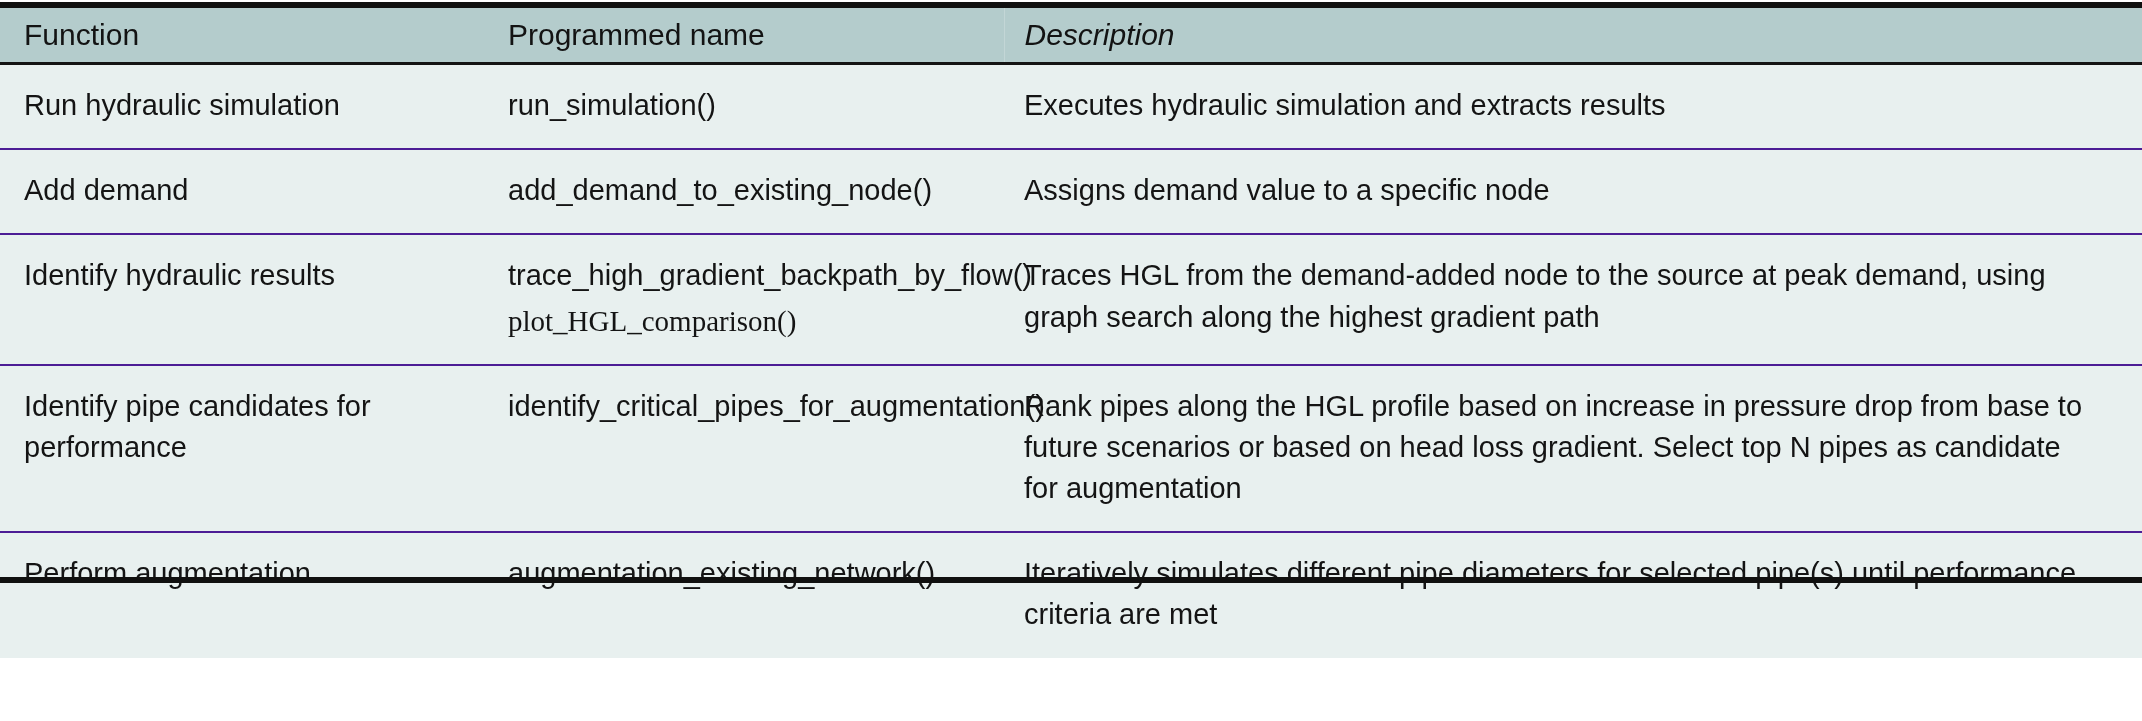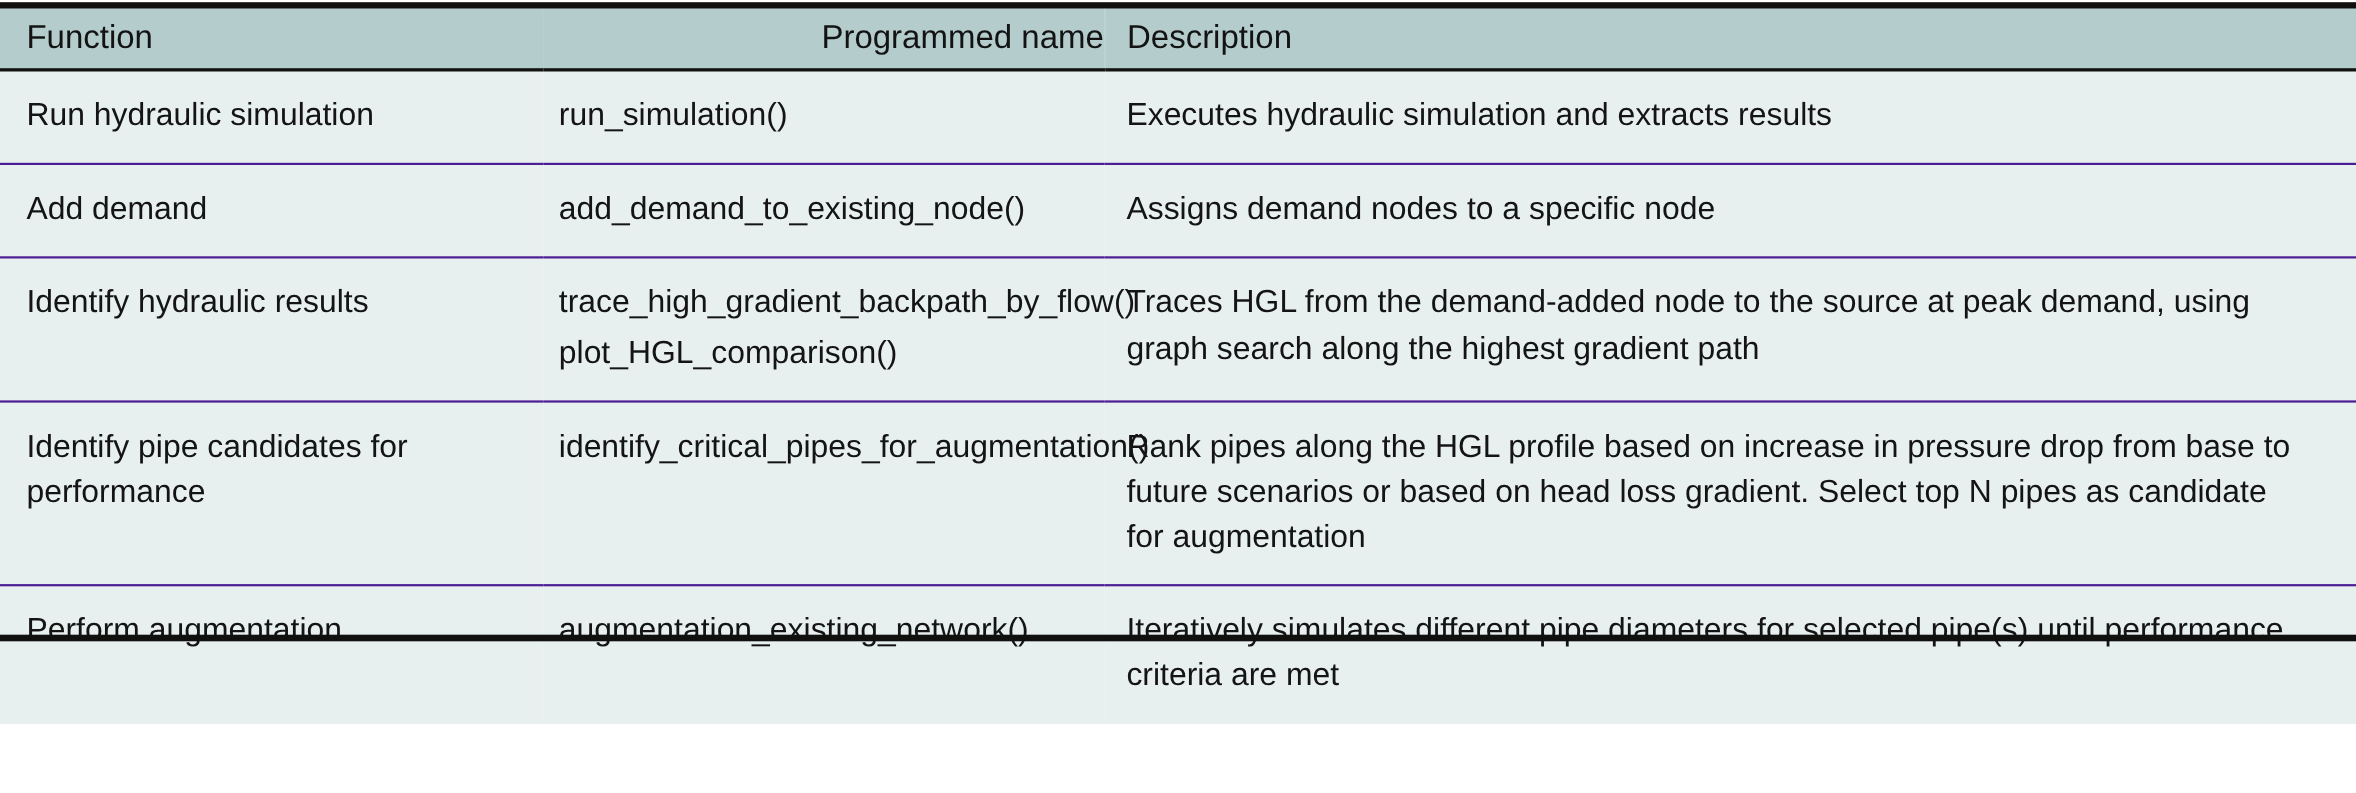--- a/index.html
+++ b/index.html
@@ -64,24 +64,25 @@
     vertical-align: middle;
     font-weight: normal;
     font-size: 30px;
     color: #131313;
     padding: 0;
     height: 54px;
     line-height: 54px;
     border-bottom: 3px solid #131313;
   }
   thead th.h1 { padding-left: 24px; }
-  thead th.h2 { padding-left: 14px; text-align: right; }
+  thead th.h2 { padding-left: 14px; }
   thead th.h3 {
     padding-left: 20px;
     border-left: 1px solid #c3d6d6;
+    font-style: italic;
   }
 
   tbody tr.data-row {
     background: #e8f0ef;
   }
   tbody td {
     background: #e8f0ef;
     vertical-align: top;
     font-size: 29px;
     color: #141414;
@@ -90,21 +91,21 @@
     line-height: 1.42;
   }
   tbody tr.data-row:last-child td {
     border-bottom: none;
   }
   tbody td.c-func { padding-left: 24px; padding-right: 18px; }
   tbody td.c-name { padding-left: 14px; padding-right: 18px; }
   tbody td.c-desc { padding-left: 20px; }
 
   .name-line { display: block; }
-  .name-line + .name-line { margin-top: 4px; }
+  .name-line + .name-line { margin-top: 4px; font-family: Liberation Serif, serif; }
 
   .desc-text { display: block; max-width: 1060px; }
 </style>
 </head>
 <body>
 
 <div id="table-figure">
 
   <div class="rule-top"></div>
 
@@ -131,21 +132,21 @@
           <td class="c-desc">
             <span class="desc-text">Executes hydraulic simulation and extracts results</span>
           </td>
         </tr>
         <tr class="data-row">
           <td class="c-func">Add demand</td>
           <td class="c-name">
             <span class="name-line">add_demand_to_existing_node()</span>
           </td>
           <td class="c-desc">
-            <span class="desc-text">Assigns demand nodes to a specific node</span>
+            <span class="desc-text">Assigns demand value to a specific node</span>
           </td>
         </tr>
         <tr class="data-row">
           <td class="c-func">Identify hydraulic results</td>
           <td class="c-name">
             <span class="name-line">trace_high_gradient_backpath_by_flow()</span>
             <span class="name-line">plot_HGL_comparison()</span>
           </td>
           <td class="c-desc">
             <span class="desc-text">Traces HGL from the demand-added node to the source at peak demand, using graph search along the highest gradient path</span>

